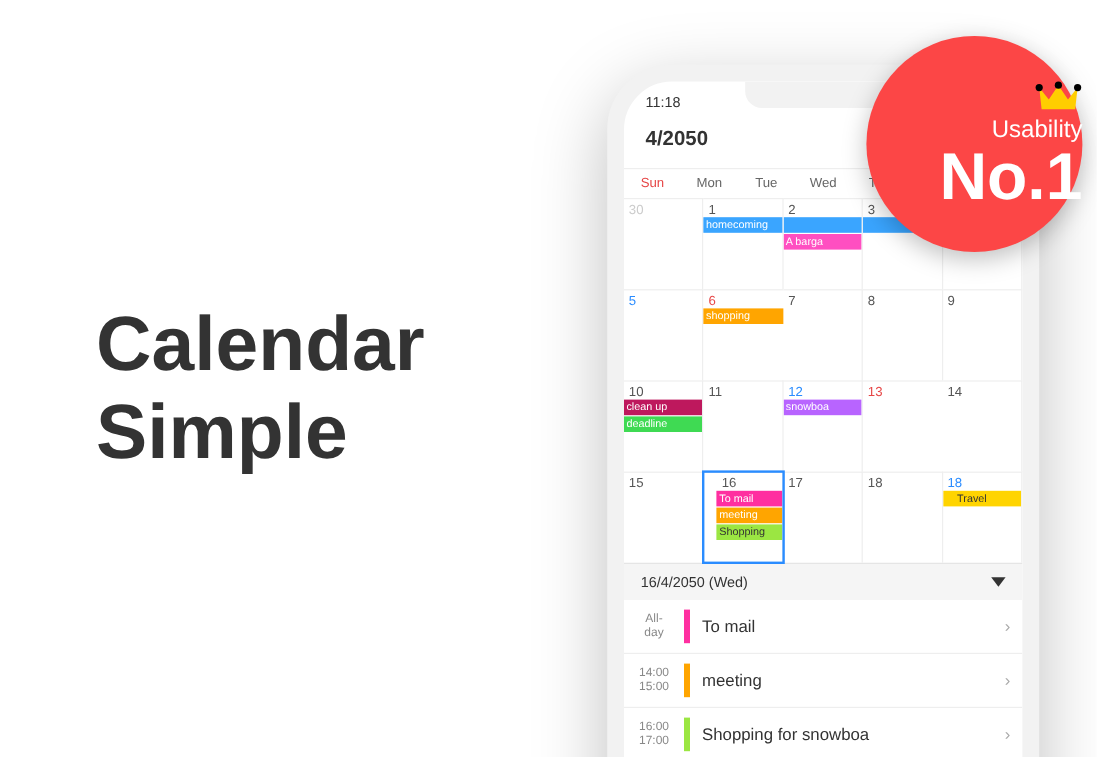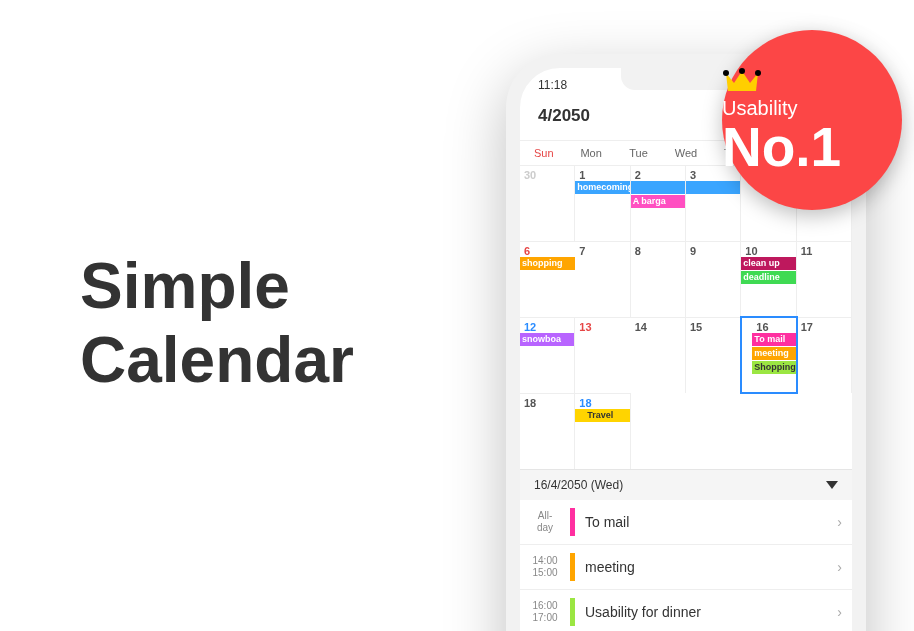--- a/index.html
+++ b/index.html
@@ -23,21 +23,21 @@
     .badge {
       position: absolute;
       right: 12px;
       top: 30px;
       width: 180px;
       height: 180px;
       background: #fc4646;
       border-radius: 50%;
       display: flex;
       flex-direction: column;
-      align-items: flex-start;
+      align-items: flex-end;
       justify-content: center;
       z-index: 10;
       box-shadow: 0 6px 20px rgba(0,0,0,0.25);
     }
     .badge-crown {
       width: 40px;
       height: 30px;
       margin-bottom: 2px;
     }
     .badge svg path { fill: #ffce00; }
@@ -91,22 +91,21 @@
     }
     .dow div {
       text-align: center;
       padding: 6px 0;
     }
     .dow .sun { color: #e64646; }
     .dow .sat { color: #2a8cff; }
     
     .grid {
       display: grid;
-      grid-template-columns: repeat(6, 1fr);
-      font-weight: bold;
+      grid-template-columns: repeat(5, 1fr);
     }
     .cell {
       border-top: 1px solid #eee;
       border-right: 1px solid #eee;
       height: 76px;
       font-size: 10px;
       position: relative;
       overflow: hidden;
     }
     .cell:nth-child(7n) { border-right: none; }
@@ -173,22 +172,22 @@
       width: 0; height: 0;
       border-left: 6px solid transparent;
       border-right: 6px solid transparent;
       border-top: 8px solid #333;
     }
   </style>
 </head>
 <body>
 
 <div class="hero-title">
+  <div>Calendar</div>
   <div>Simple</div>
-  <div>Calendar</div>
 </div>
 
 <div class="badge">
   <div class="badge-crown">
     <svg viewBox="0 0 40 30">
         <path d="M4 8 L12 18 L20 6 L28 18 L36 8 L34 26 L6 26 Z"></path>
         <circle cx="4" cy="8" r="3"></circle>
         <circle cx="20" cy="6" r="3"></circle>
         <circle cx="36" cy="8" r="3"></circle>
       </svg>
@@ -306,18 +305,18 @@
       </div>
       <div class="ag-item">
         <div class="ag-time">14:00<br>15:00</div>
         <div class="ag-bar" style="background: rgb(255, 165, 0);"></div>
         <div class="ag-title">meeting</div>
         <div class="ag-chevron">›</div>
       </div>
       <div class="ag-item">
         <div class="ag-time">16:00<br>17:00</div>
         <div class="ag-bar" style="background: rgb(155, 230, 66);"></div>
-        <div class="ag-title">Usability for dinner</div>
+        <div class="ag-title">Shopping for snowboa</div>
         <div class="ag-chevron">›</div>
       </div>
     </div>
 
 </div>
 
 </body></html>

